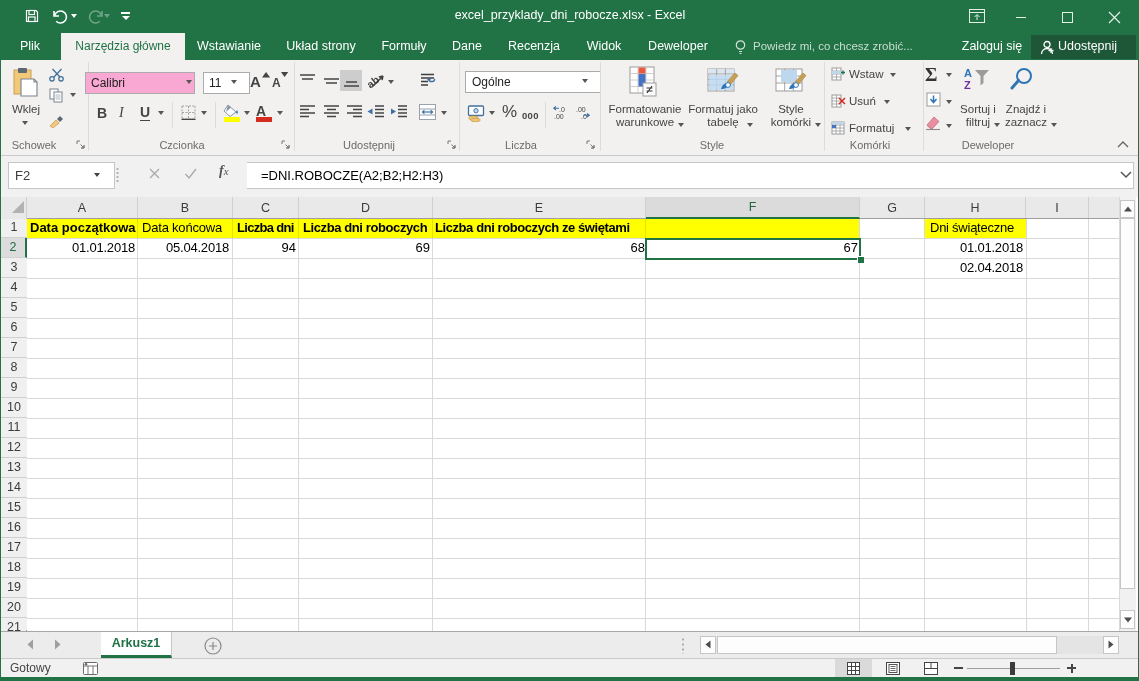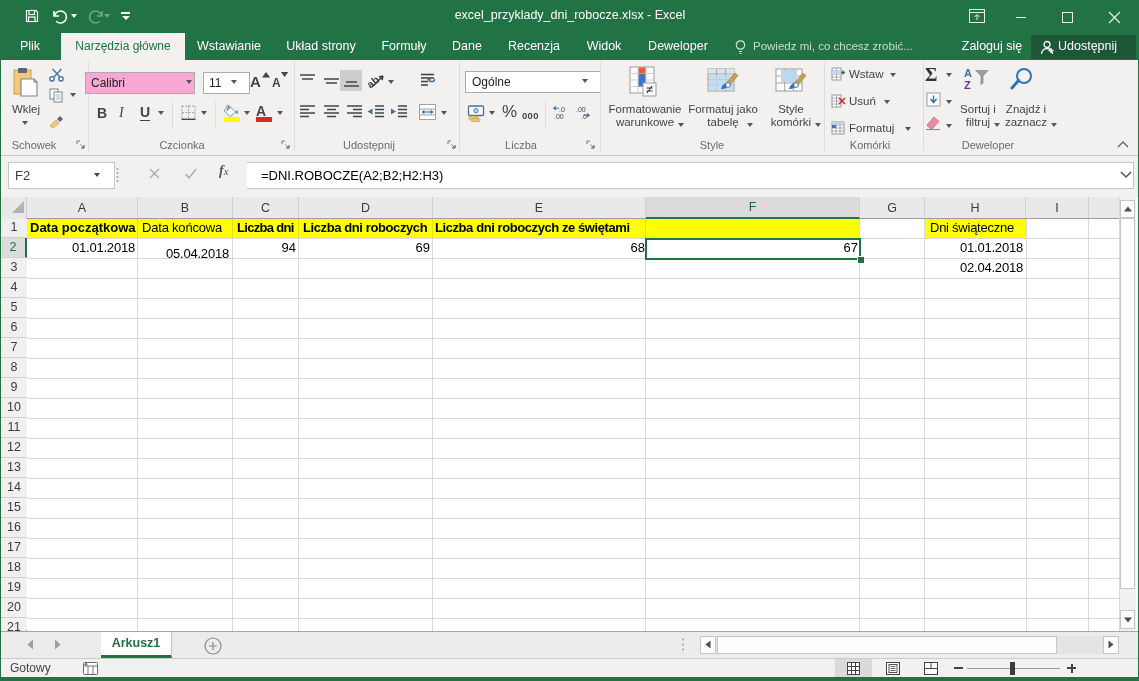--- a/index.html
+++ b/index.html
@@ -438,21 +438,21 @@
     <div class="vline" style="left:645px;top:22px;height:19px;background:#e3e300"></div>
 
     <div class="cell" style="left:30px;top:22px;height:18px;line-height:18px;font-weight:bold;font-size:13px;letter-spacing:0px">Data początkowa</div>
     <div class="cell" style="left:142px;top:22px;height:18px;line-height:18px;font-weight:normal;font-size:13px;letter-spacing:-0.2px">Data końcowa</div>
     <div class="cell" style="left:237px;top:22px;height:18px;line-height:18px;font-weight:bold;font-size:13px;letter-spacing:-0.7px">Liczba dni</div>
     <div class="cell" style="left:303px;top:22px;height:18px;line-height:18px;font-weight:bold;font-size:13px;letter-spacing:-0.4px">Liczba dni roboczych</div>
     <div class="cell" style="left:435px;top:22px;height:18px;line-height:18px;font-weight:bold;font-size:13px;letter-spacing:-0.42px">Liczba dni roboczych ze świętami</div>
     <div class="cell" style="left:930px;top:22px;height:18px;line-height:18px;font-weight:normal;font-size:13px;letter-spacing:-0.25px">Dni świąteczne</div>
 
     <div class="cell" style="left:27px;top:41px;width:108px;height:19px;line-height:19px;text-align:right;font-size:13px;letter-spacing:-0.2px">01.01.2018</div>
-    <div class="cell" style="left:138px;top:47px;width:91px;height:19px;line-height:19px;text-align:right;font-size:13px;letter-spacing:-0.2px">05.04.2018</div>
+    <div class="cell" style="left:138px;top:41px;width:91px;height:19px;line-height:19px;text-align:right;font-size:13px;letter-spacing:-0.2px">05.04.2018</div>
     <div class="cell" style="left:233px;top:41px;width:63px;height:19px;line-height:19px;text-align:right;font-size:13px">94</div>
     <div class="cell" style="left:299px;top:41px;width:131px;height:19px;line-height:19px;text-align:right;font-size:13px">69</div>
     <div class="cell" style="left:433px;top:41px;width:212px;height:19px;line-height:19px;text-align:right;font-size:13px">68</div>
     <div class="cell" style="left:646px;top:41px;width:212px;height:19px;line-height:19px;text-align:right;font-size:13px">67</div>
     <div class="cell" style="left:925px;top:41px;width:98px;height:19px;line-height:19px;text-align:right;font-size:13px;letter-spacing:-0.2px">01.01.2018</div>
     <div class="cell" style="left:925px;top:61px;width:98px;height:19px;line-height:19px;text-align:right;font-size:13px;letter-spacing:-0.2px">02.04.2018</div>
 
     <div class="abs" style="left:645px;top:41px;width:216px;height:22px;border:2px solid #217346;box-sizing:border-box"></div>
     <div class="abs" style="left:857px;top:59px;width:6px;height:6px;background:#217346;border-left:1px solid #fff;border-top:1px solid #fff"></div>
 

